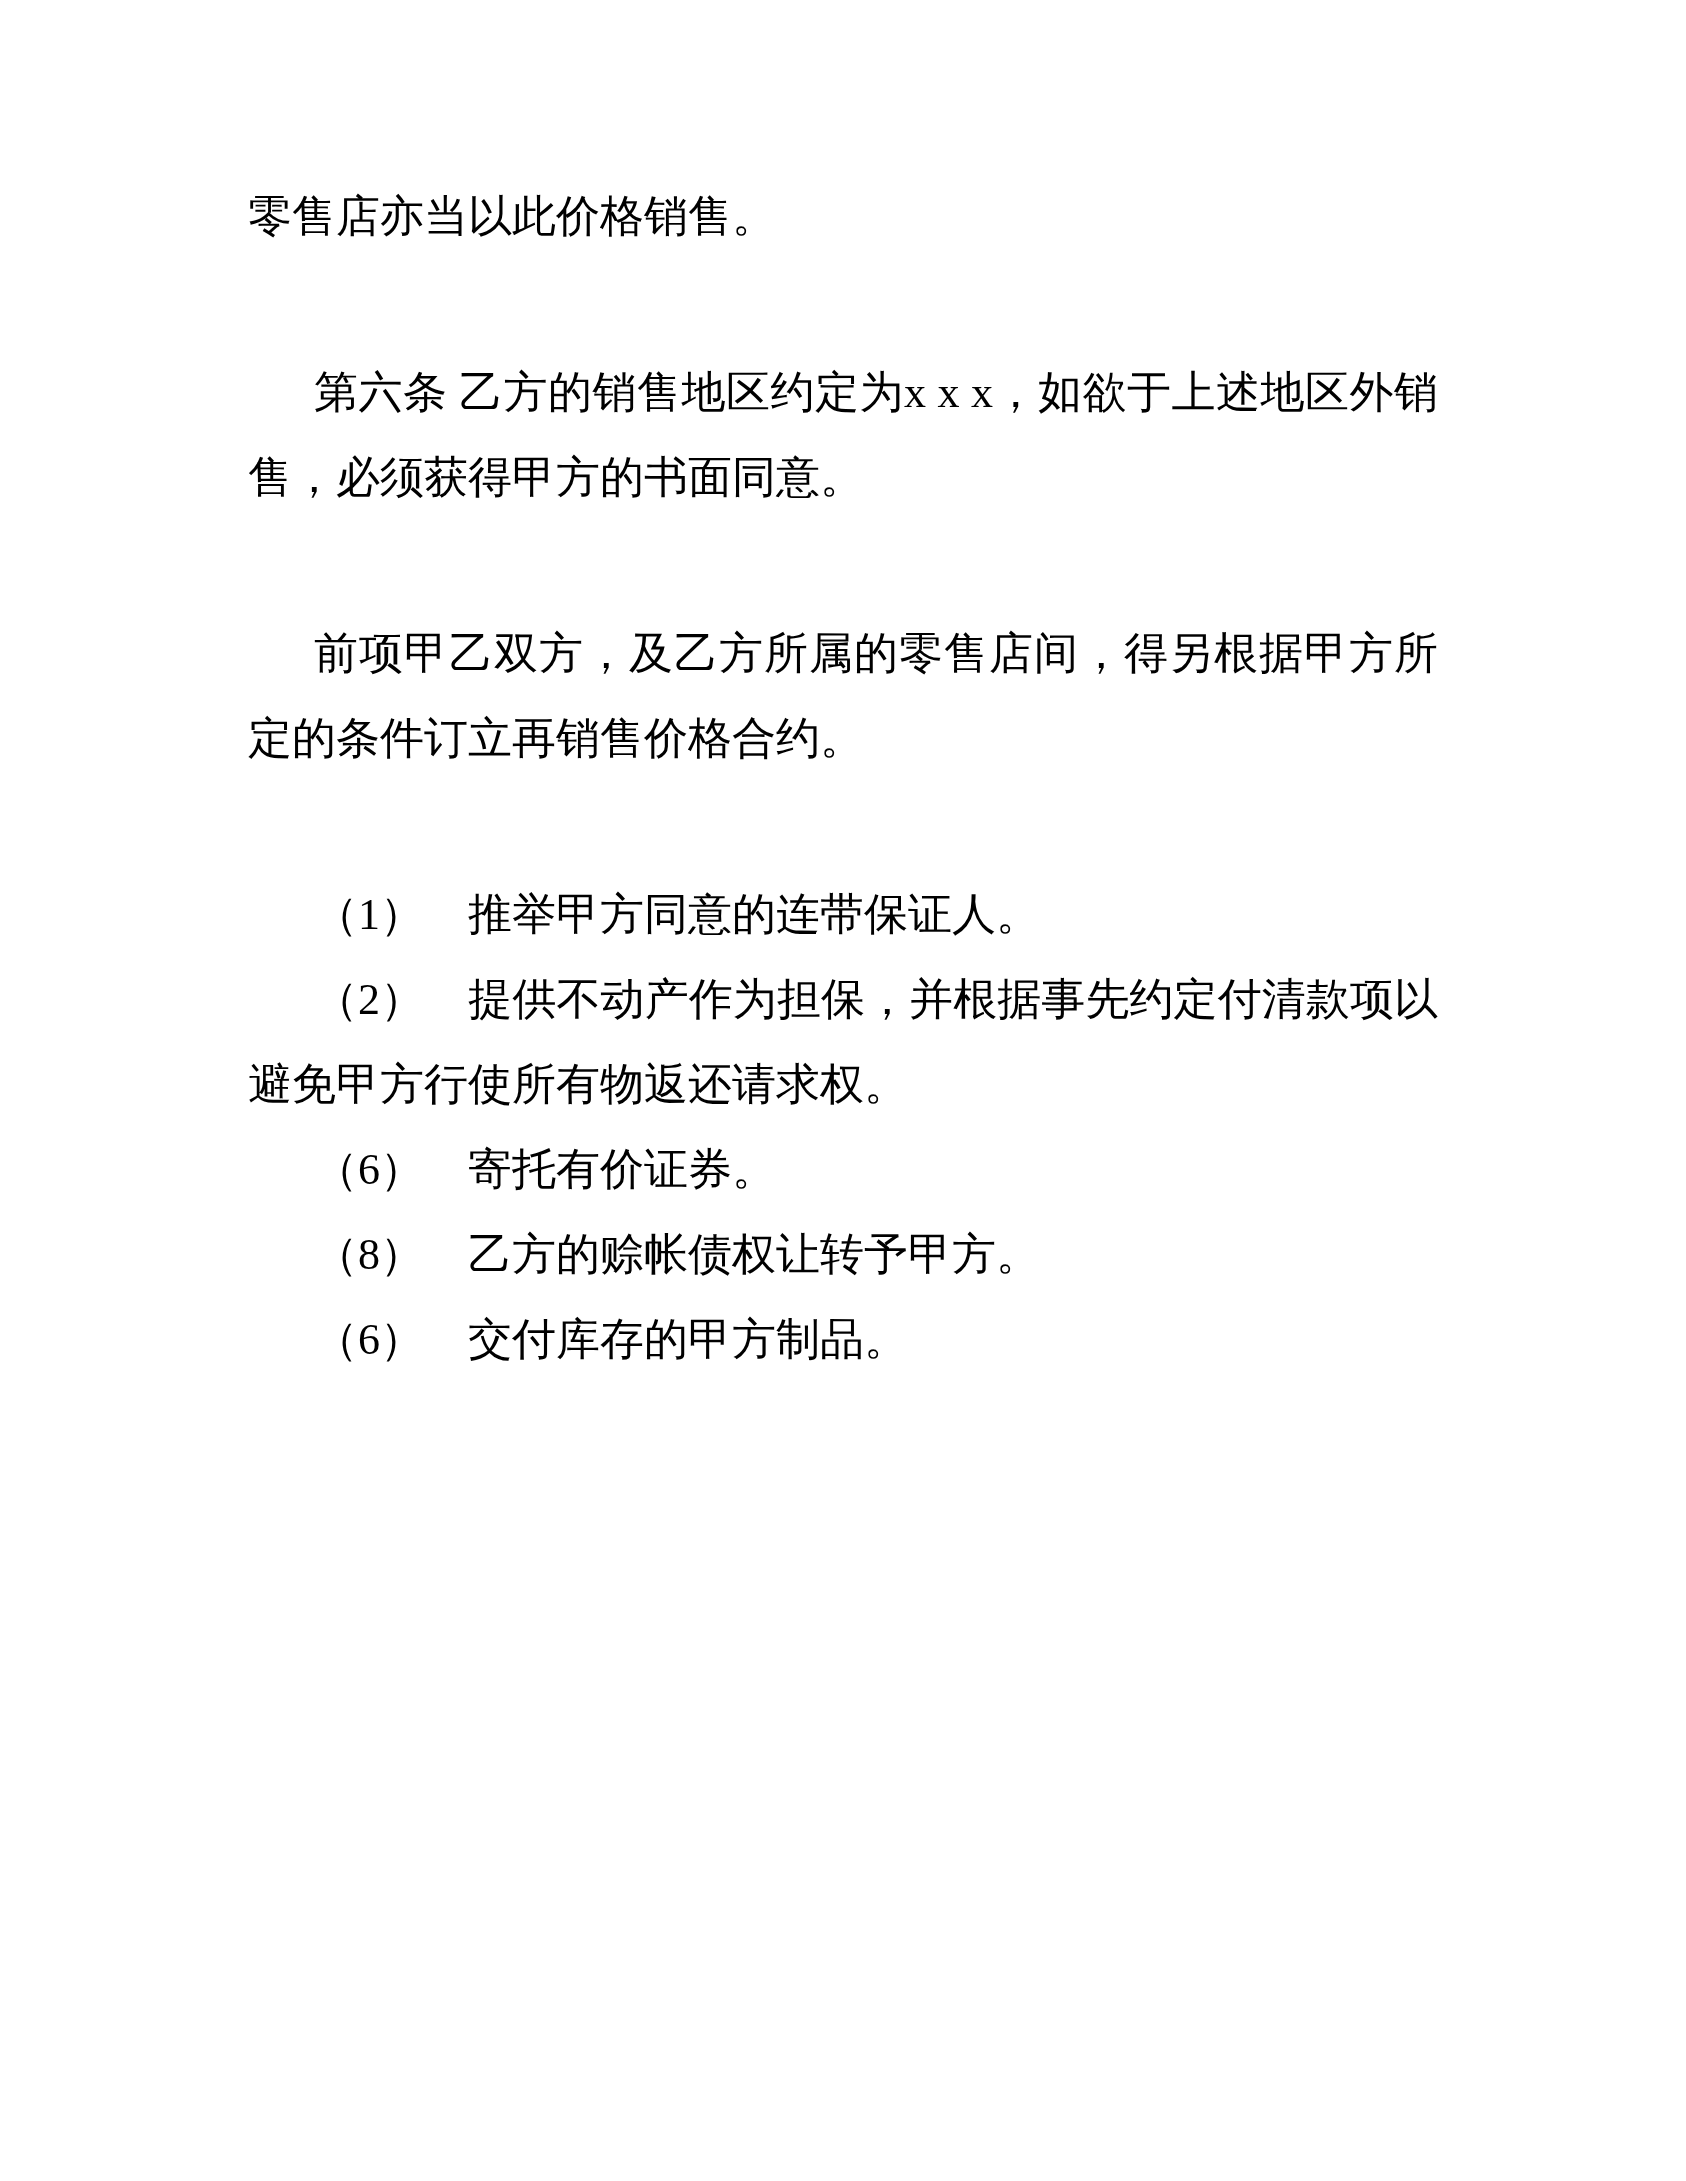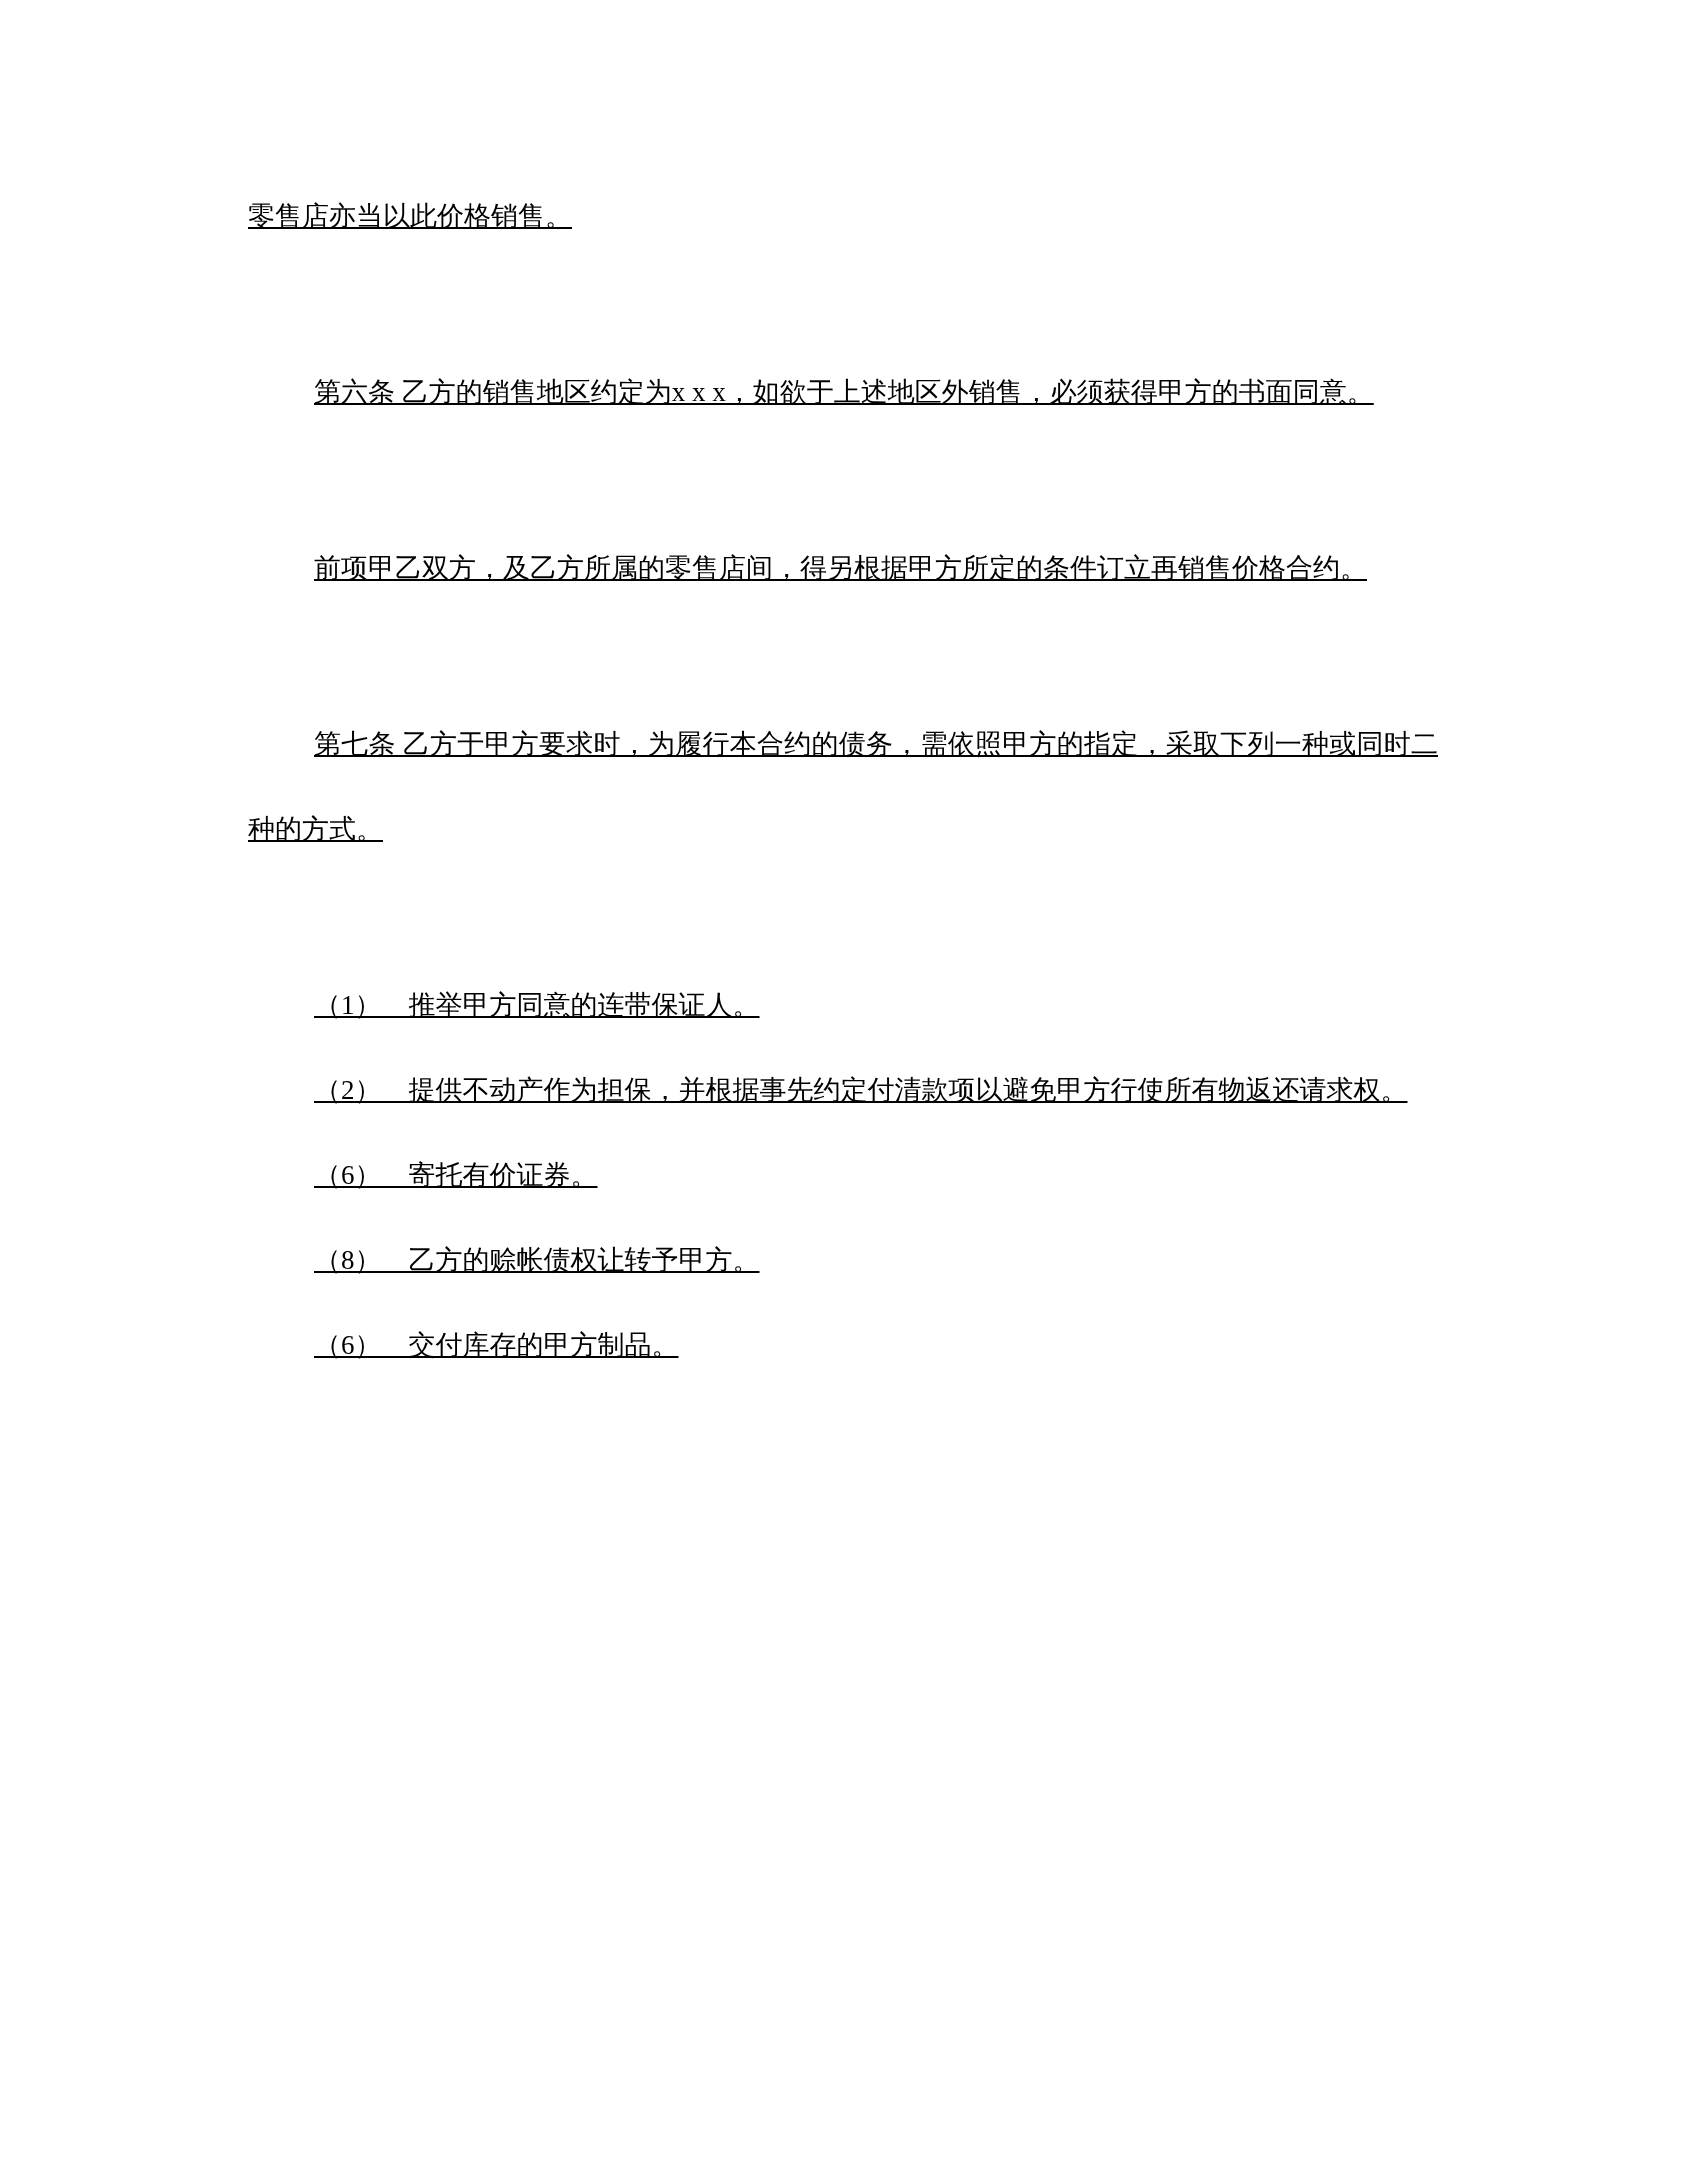--- a/index.html
+++ b/index.html
@@ -12,25 +12,24 @@
     width: 1686px;
     height: 2182px;
     font-family: "Liberation Serif", "DejaVu Serif", serif;
   }
   .page-text {
     position: absolute;
     left: 248px;
     top: 174px;
     width: 1190px;
     color: #000000;
-    font-size: 27px;
+    font-size: 44px;
     line-height: 85px;
     text-align: justify;
     text-justify: inter-character;
-    text-decoration: underline;
   }
   .page-text p {
     margin: 0;
     padding: 0;
   }
   .page-text p.indent {
     text-indent: 66px; 
   }
   .page-text p.spaced {
     margin-bottom: 91px; 
@@ -39,21 +38,20 @@
 </head>
 <body>
 
 <div class="page-text">
   <p class="spaced">零售店亦当以此价格销售。</p>
 
   <p class="indent spaced">第六条 乙方的销售地区约定为x x x，如欲于上述地区外销售，必须获得甲方的书面同意。</p>
 
   <p class="indent spaced">前项甲乙双方，及乙方所属的零售店间，得另根据甲方所定的条件订立再销售价格合约。</p>
 
-  <p class="indent spaced">第七条 乙方于甲方要求时，为履行本合约的债务，需依照甲方的指定，采取下列一种或同时二种的方式。</p>
 
   <p class="indent">（1）　推举甲方同意的连带保证人。</p>
 
   <p class="indent">（2）　提供不动产作为担保，并根据事先约定付清款项以避免甲方行使所有物返还请求权。</p>
 
 
   <p class="indent">（6）　寄托有价证券。</p>
 
   <p class="indent">（8）　乙方的赊帐债权让转予甲方。</p>
 

